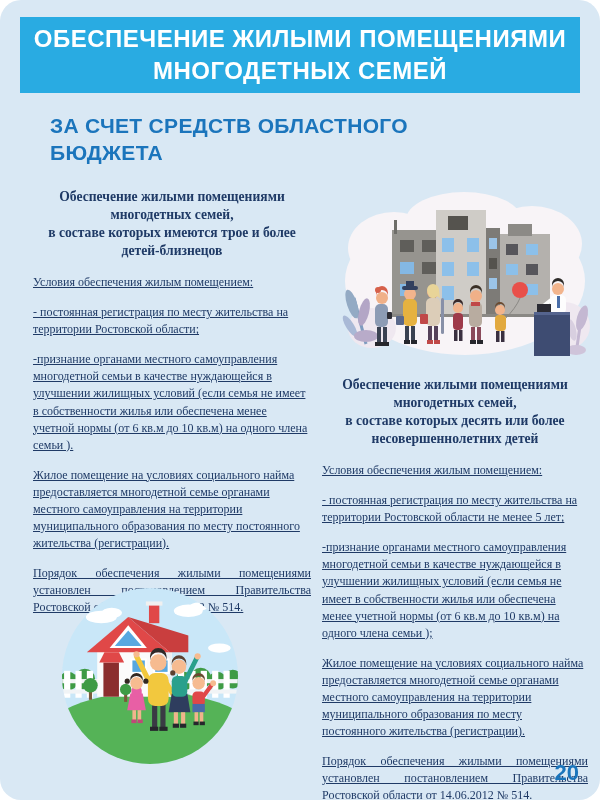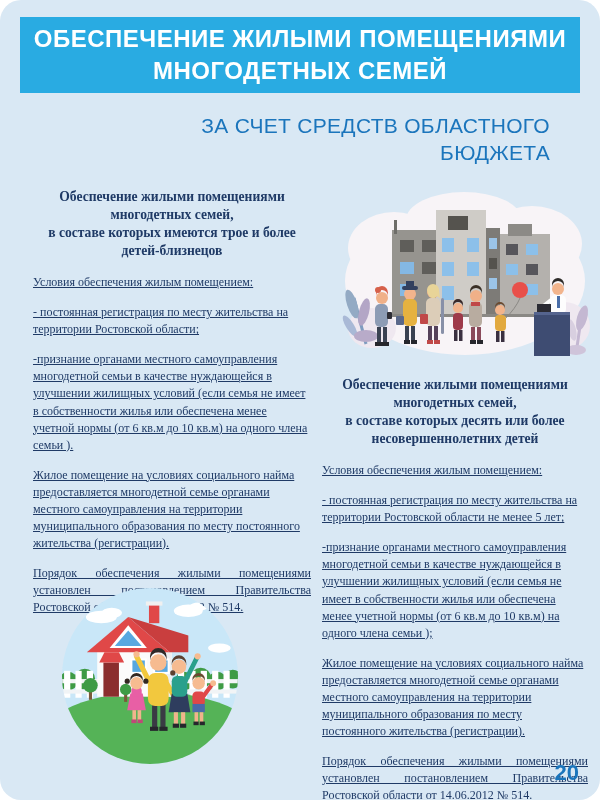--- a/index.html
+++ b/index.html
@@ -23,22 +23,22 @@
     display:flex;align-items:center;justify-content:center;
   }
   .banner h1{
     font-family:"Liberation Sans",sans-serif;
     font-size:24px;font-weight:bold;color:var(--banner-text);
     text-align:center;line-height:1.32;white-space:pre-line;letter-spacing:.5px;
   }
   .subtitle{
     position:absolute;left:50px;top:112px;width:500px;
     font-family:"Liberation Sans",sans-serif;
-    font-size:21px;font-weight:normal;color:var(--subtitle-color);
-    text-align:right;line-height:1.3;white-space:pre-line;letter-spacing:.3px;
+    font-size:21px;font-weight:bold;color:var(--subtitle-color);
+    text-align:left;line-height:1.3;white-space:pre-line;letter-spacing:.3px;
   }
   .col{position:absolute;color:var(--body-text);}
   .col-left{left:33px;top:188px;width:278px;}
   .col-right{left:322px;top:376px;width:266px;}
   .col h3{
     font-size:13.6px;font-weight:bold;text-align:center;
     line-height:1.33;white-space:pre-line;margin-bottom:14px;
   }
   .col p{font-size:12px;line-height:1.42;margin-bottom:13px;text-decoration:underline;}
   .col p:last-child{text-align:justify;}

